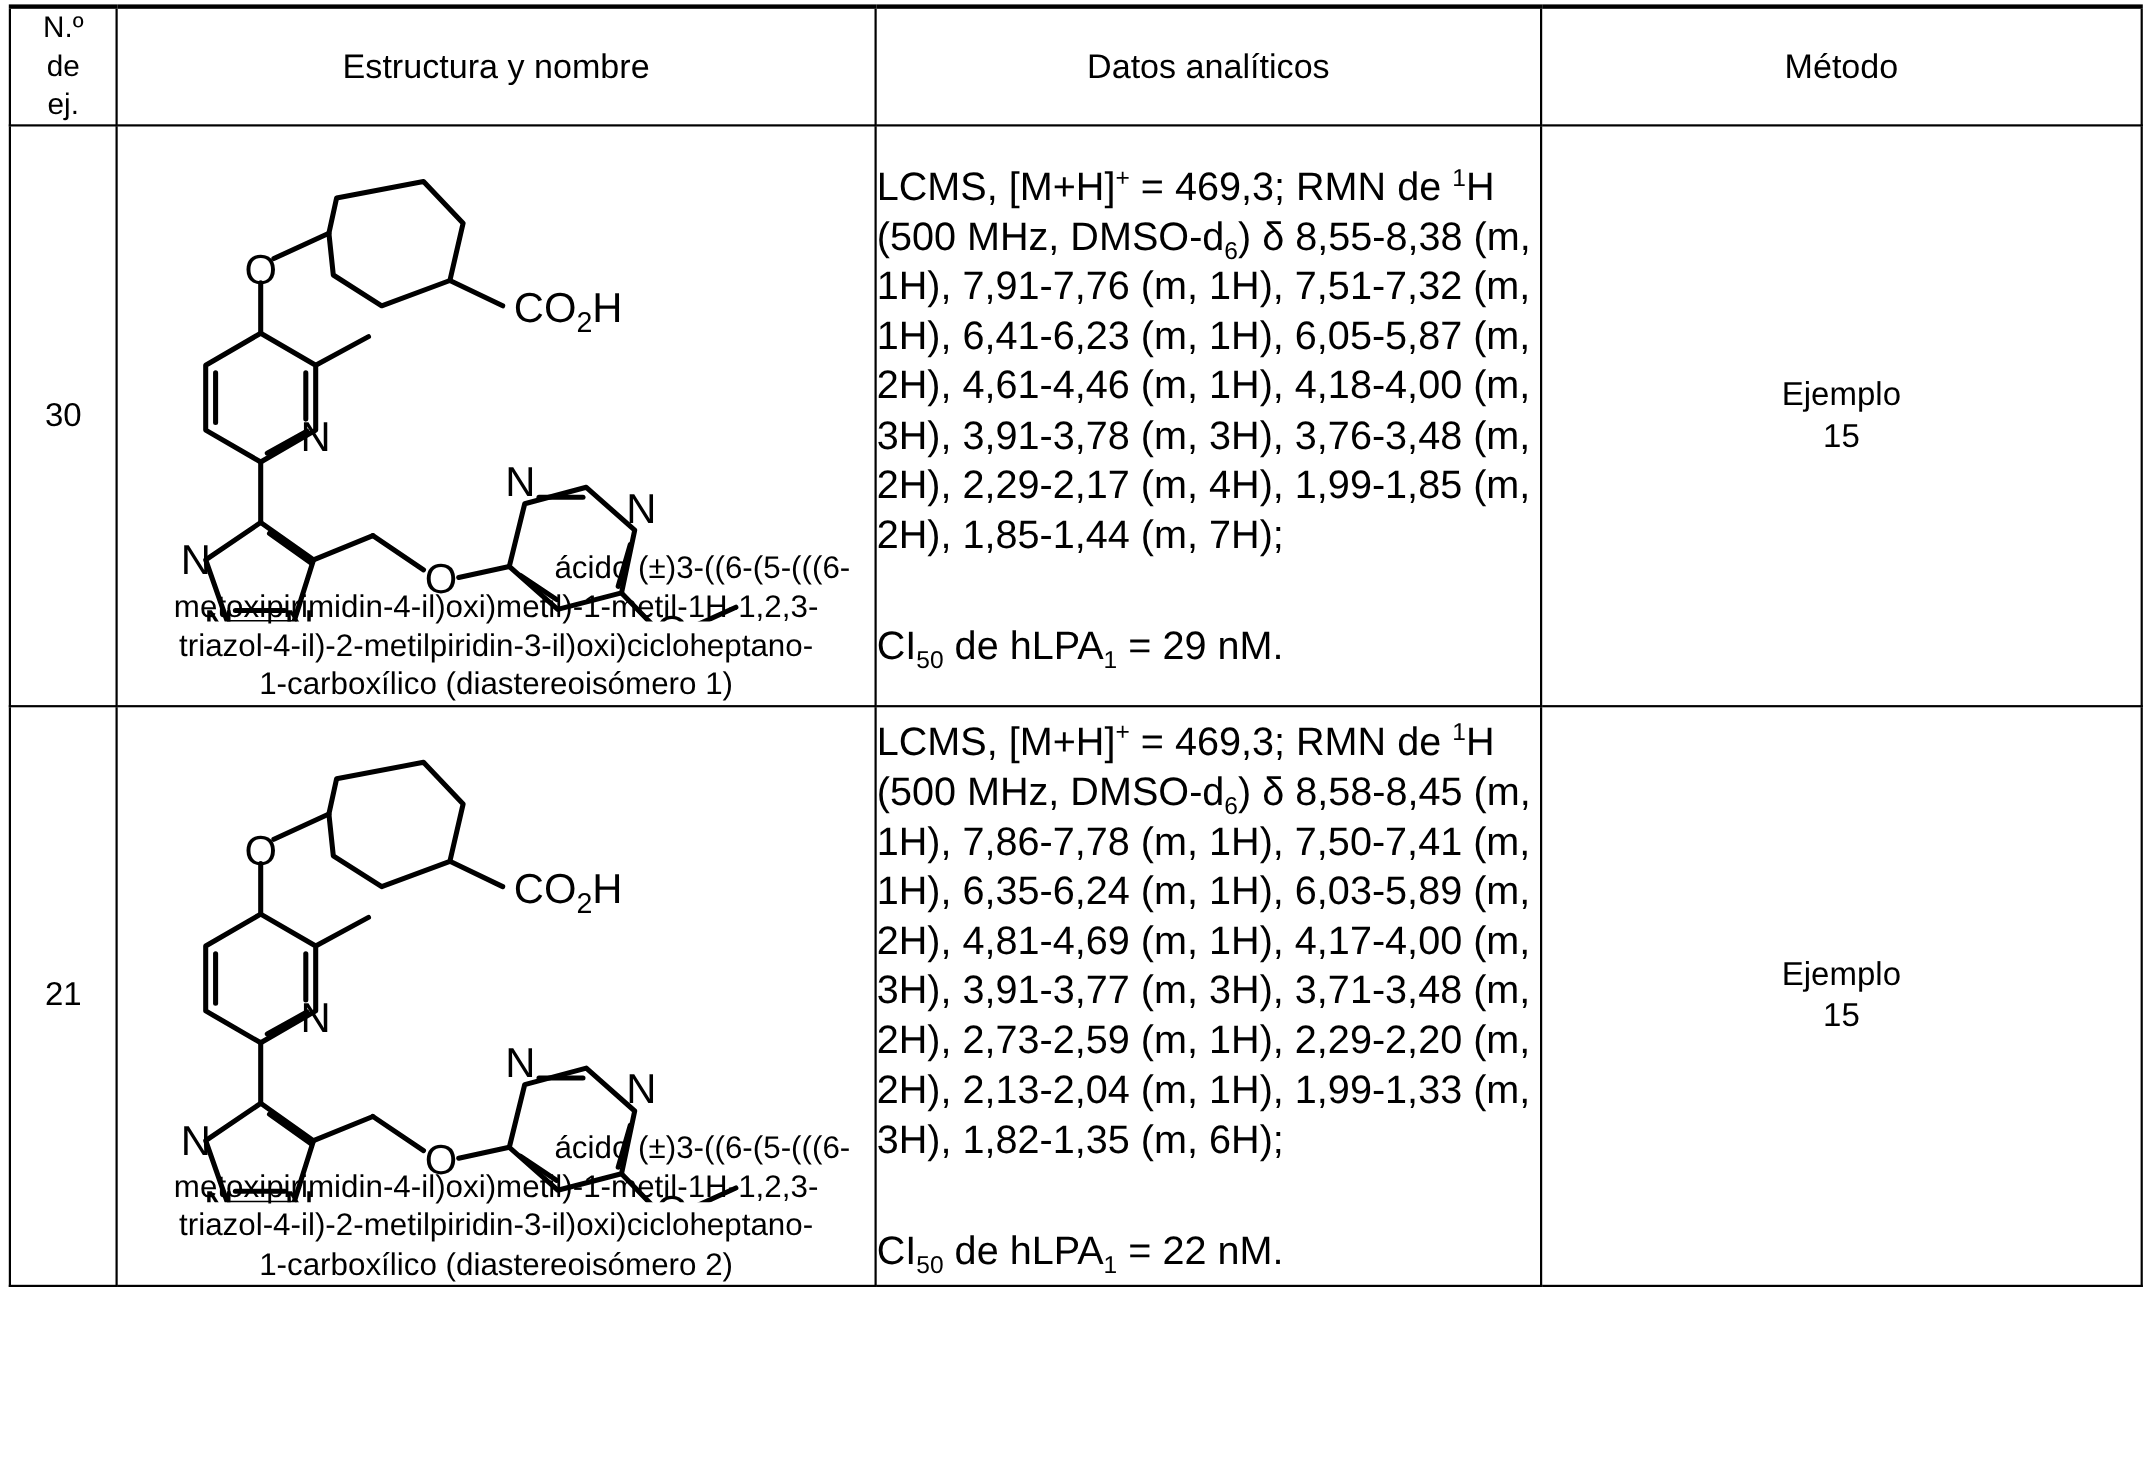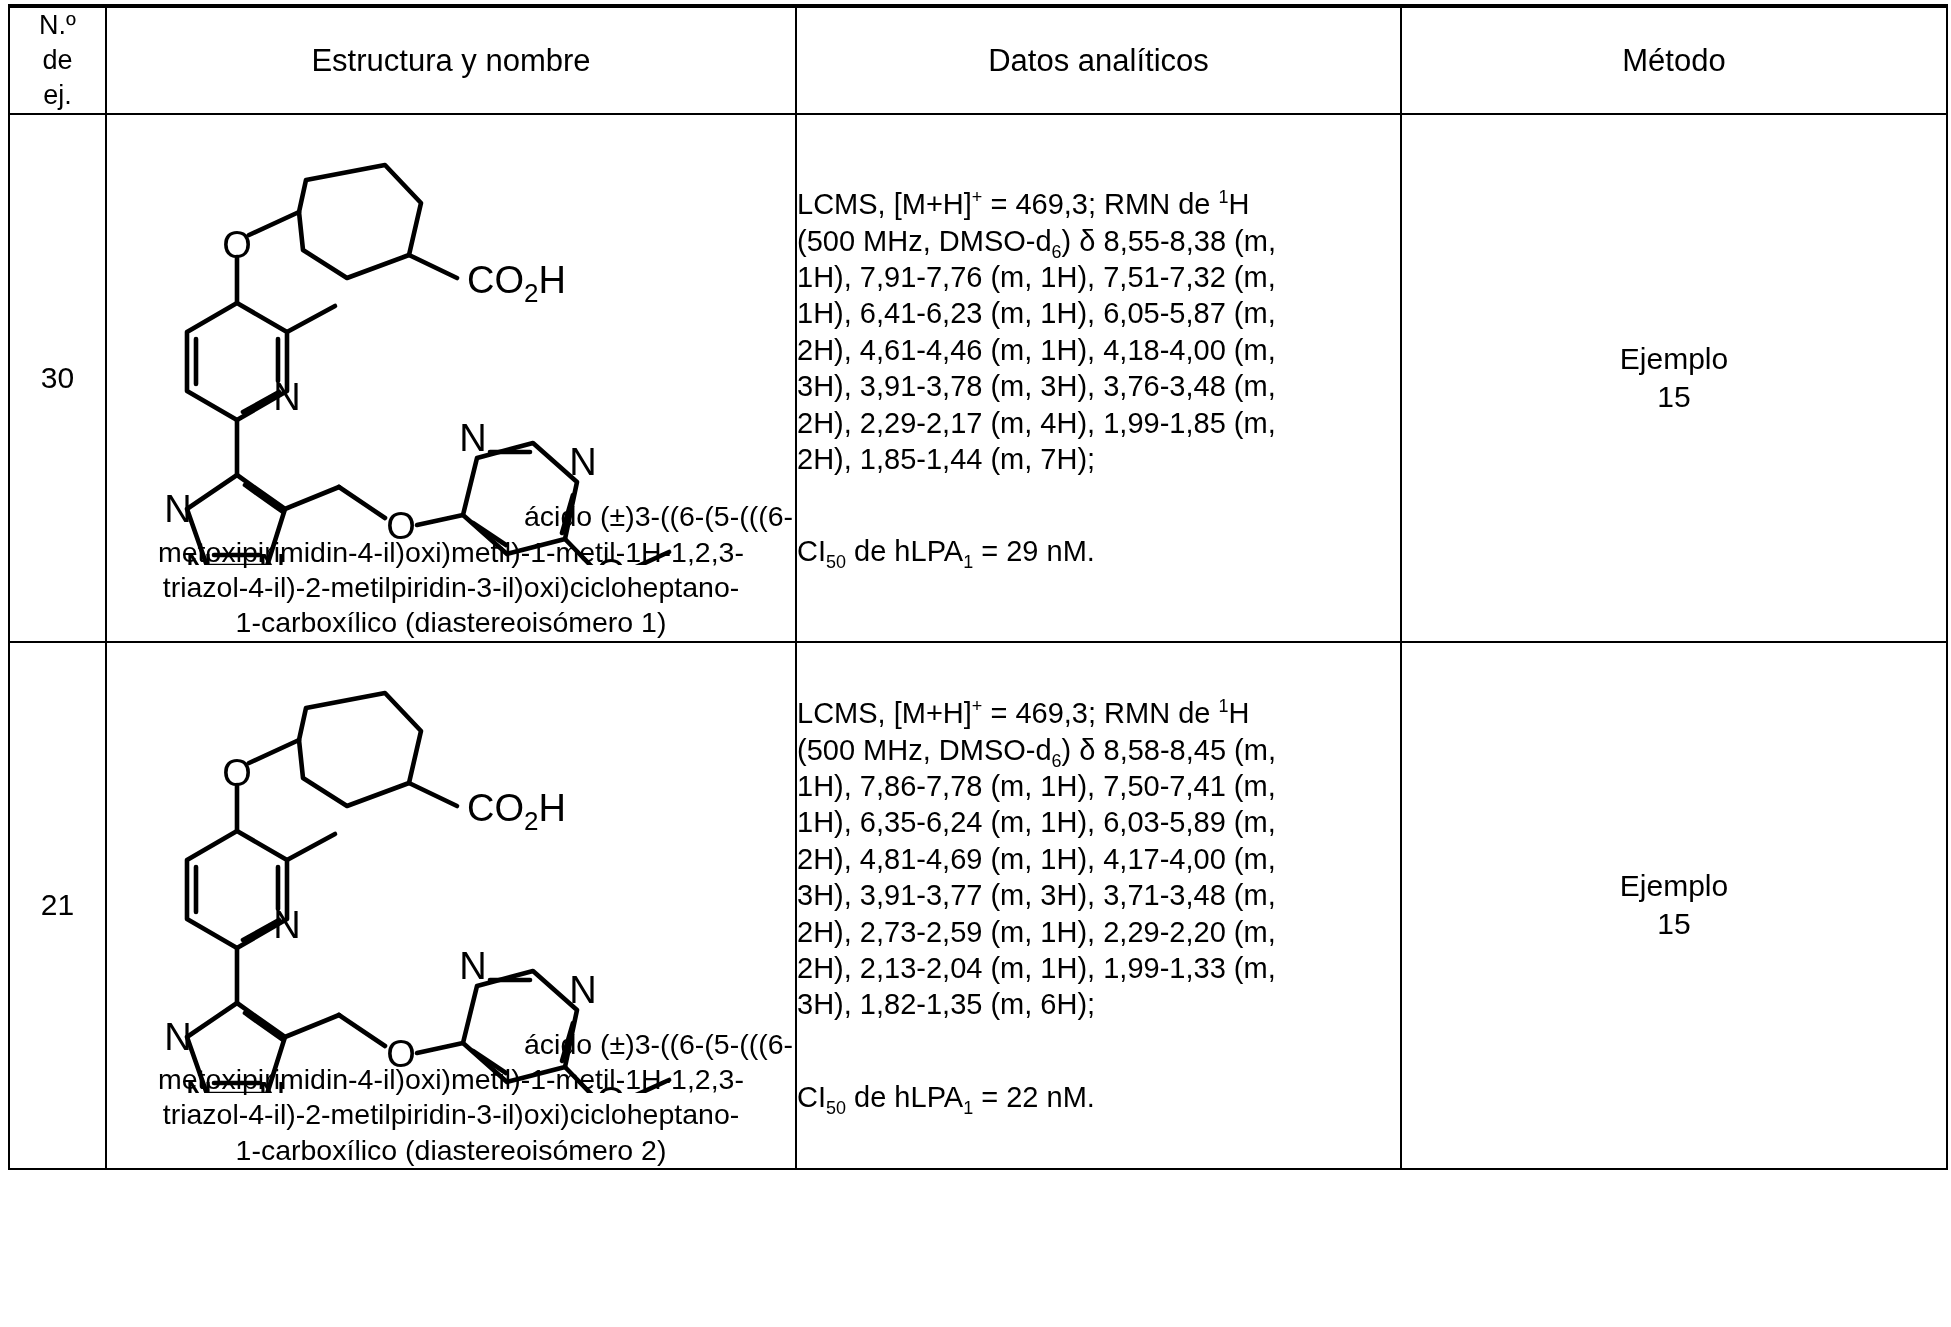--- a/index.html
+++ b/index.html
@@ -55,36 +55,36 @@
     line-height:1.28;
     margin-top:44px;
   }
   .cell-struct{
     padding:4px 6px 8px 6px;
     vertical-align:top;
   }
   .cell-data{
     padding:8px 6px 6px 18px;
     vertical-align:top;
-    font-size:29px;
+    font-size:36px;
     line-height:1.255;
     text-align:left;
     margin-left:48px;
   }
   .analytic-block{white-space:pre-line;}
   .gap{height:56px;}
 
   .struct-wrap{position:relative;width:100%;}
   .struct-svg{display:block;margin:0 auto;}
   .chem-name{
     font-size:28.5px;
     line-height:1.24;
     text-align:center;
     margin-top:-66px;
-    padding:0 0;
+    padding:0 20px;
   }
   .chem-name .first-line{
     display:block;
     text-align:right;
     padding-right:2px;
   }
   sup{font-size:0.62em;vertical-align:super;line-height:0;}
   sub{font-size:0.62em;vertical-align:sub;line-height:0;}
 </style>
 </head>

